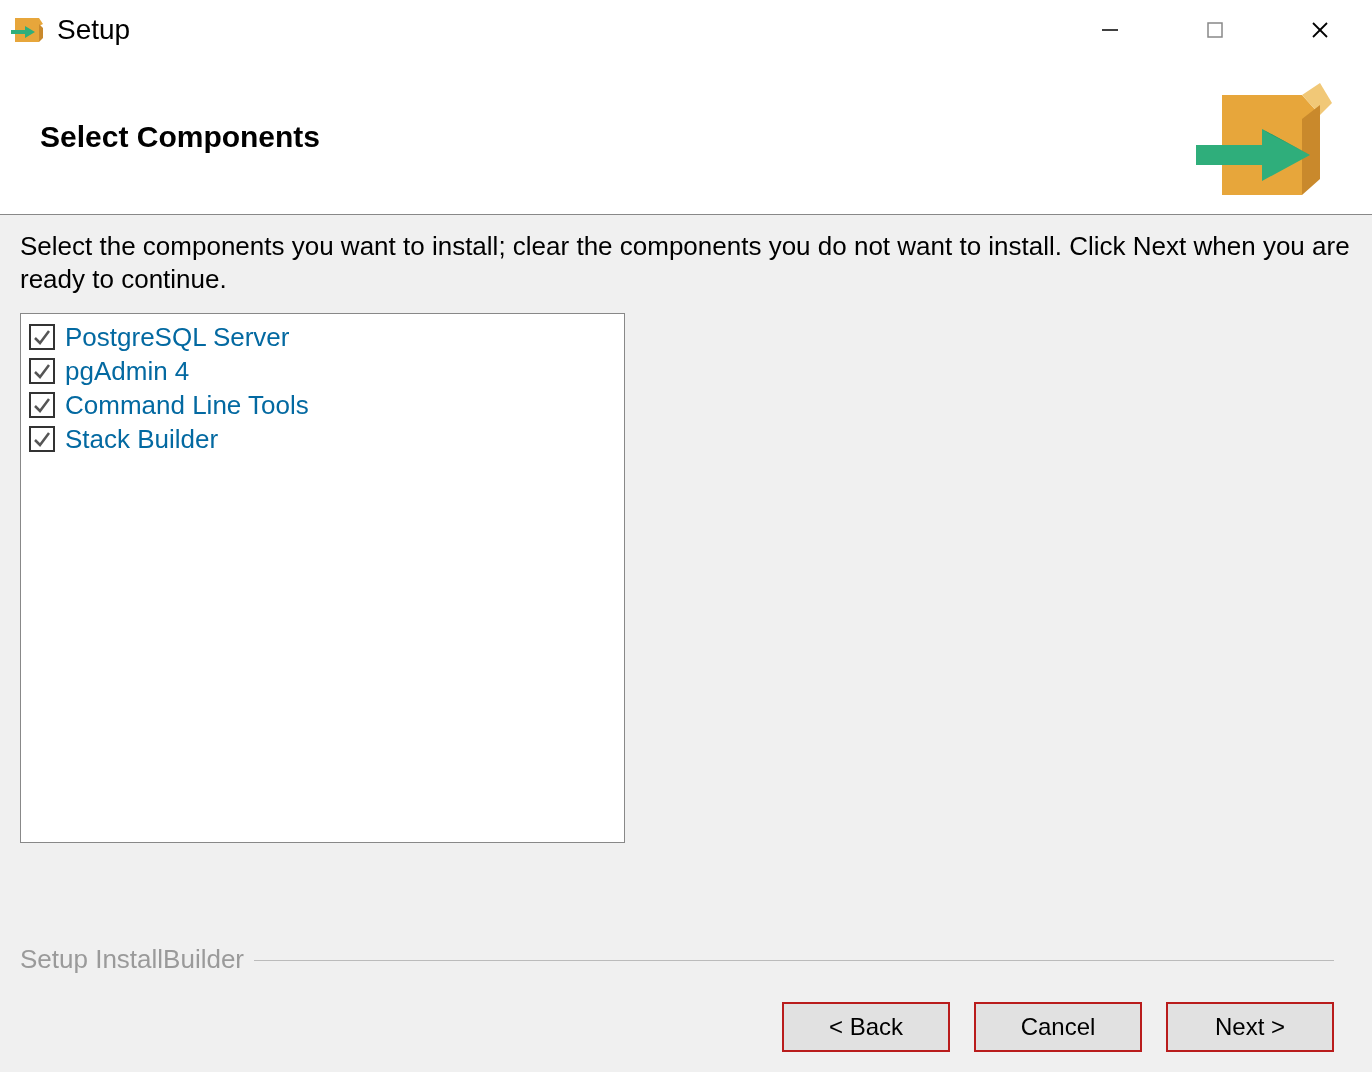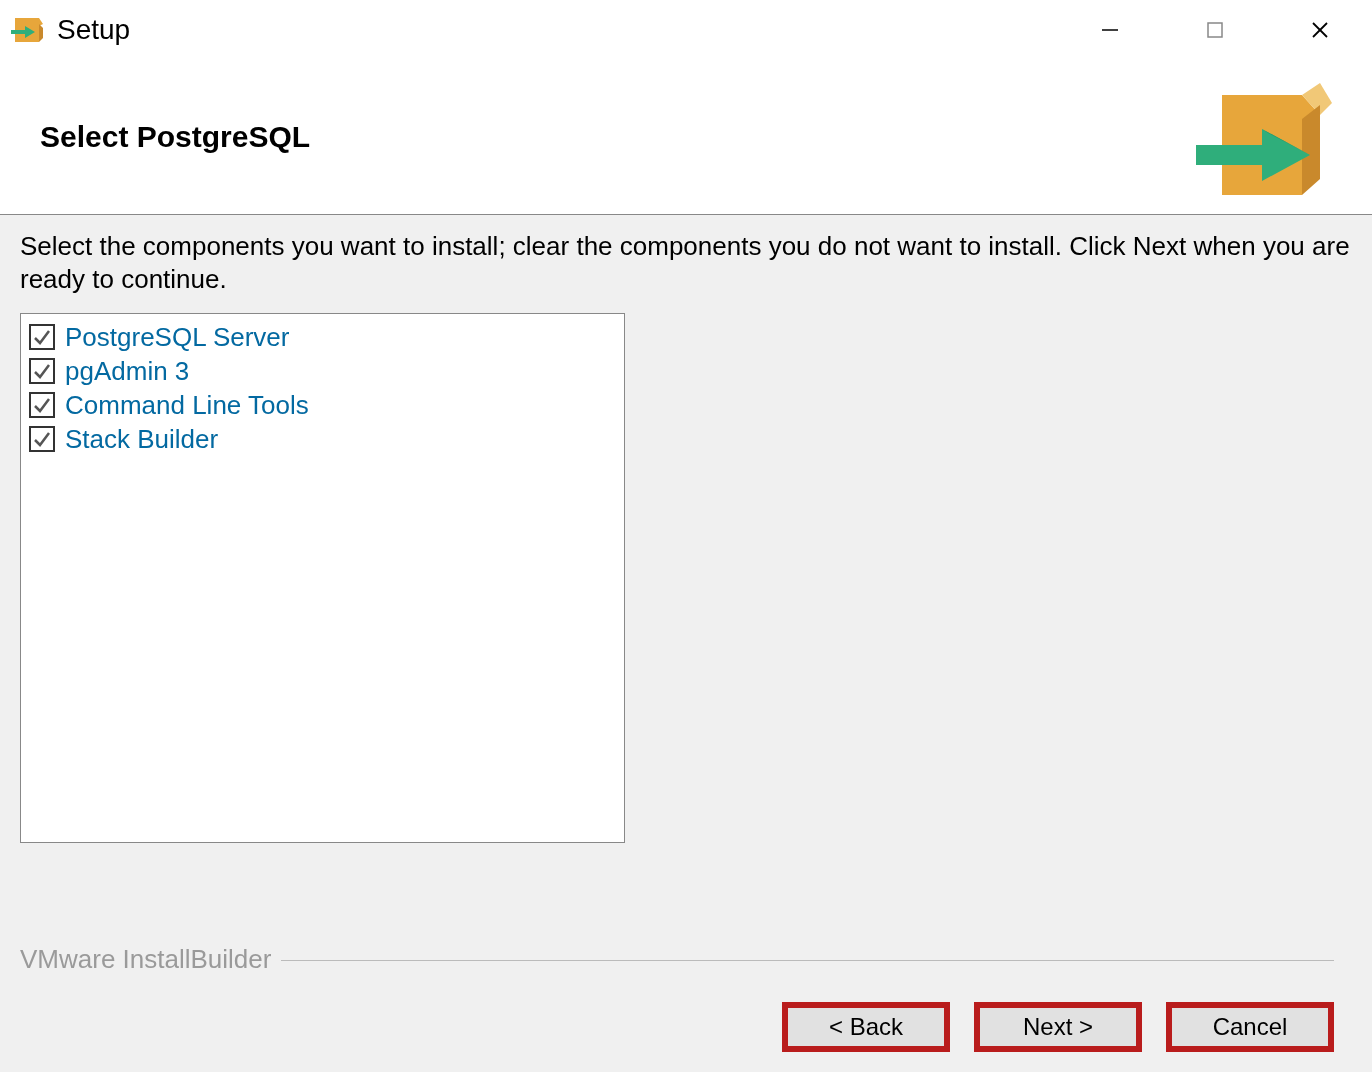--- a/index.html
+++ b/index.html
@@ -135,21 +135,21 @@
       display: flex;
       justify-content: flex-end;
       gap: 24px;
       padding-right: 18px;
       padding-bottom: 20px;
     }
     .btn {
       width: 168px;
       height: 50px;
       background: #e1e1e1;
-      border: 6px solid #b91c1c;
+      border: 2px solid #b91c1c;
       font-size: 24px;
       color: #000;
       display: flex;
       align-items: center;
       justify-content: center;
       cursor: default;
     }
   </style>
 </head>
 <body>
@@ -178,21 +178,21 @@
     <div class="win-btn">
       <svg width="20" height="20" viewBox="0 0 20 20">
           <line x1="3" y1="3" x2="17" y2="17" stroke="#000" stroke-width="1.8"></line>
           <line x1="17" y1="3" x2="3" y2="17" stroke="#000" stroke-width="1.8"></line>
         </svg>
     </div>
   </div>
 </div>
 
 <div class="header">
-  <div class="header-title">Select PostgreSQL</div>
+  <div class="header-title">Select Components</div>
   <span class="header-logo">
     <svg viewBox="0 0 140 125" width="140" height="125">
       <polygon points="30,20 110,20 128,40 110,48 30,48" fill="#e7a63b"></polygon>
       <polygon points="110,20 128,8 140,28 128,40" fill="#f1c877"></polygon>
       <rect x="30" y="44" width="80" height="76" fill="#e7a63b"></rect>
       <polygon points="110,44 128,30 128,104 110,120" fill="#c9892c"></polygon>
       <polygon points="4,70 70,70 70,54 118,80 70,106 70,90 4,90" fill="#2fae7b"></polygon>
       <polygon points="70,54 76,58 118,80 70,54" fill="#23996b"></polygon>
     </svg>
   </span>
@@ -210,21 +210,21 @@
             </svg>
         </span>
         <span>PostgreSQL Server</span>
       </div>
       <div class="list-item">
         <span class="chk">
           <svg width="20" height="20" viewBox="0 0 20 20">
               <polyline points="3,11 8,16 17,4" fill="none" stroke="#555" stroke-width="2.5"></polyline>
             </svg>
         </span>
-        <span>pgAdmin 3</span>
+        <span>pgAdmin 4</span>
       </div>
       <div class="list-item">
         <span class="chk">
           <svg width="20" height="20" viewBox="0 0 20 20">
               <polyline points="3,11 8,16 17,4" fill="none" stroke="#555" stroke-width="2.5"></polyline>
             </svg>
         </span>
         <span>Command Line Tools</span>
       </div>
       <div class="list-item">
@@ -234,21 +234,21 @@
             </svg>
         </span>
         <span>Stack Builder</span>
       </div>
     </div>
   </div>
 
   <div class="footer-area">
     <div class="branding-wrap">
       <div class="branding-line"></div>
-      <span class="branding-text">VMware InstallBuilder</span>
+      <span class="branding-text">Setup InstallBuilder</span>
     </div>
     <div class="buttons">
       <div class="btn">&lt; Back</div>
+      <div class="btn">Cancel</div>
       <div class="btn">Next &gt;</div>
-      <div class="btn">Cancel</div>
     </div>
   </div>
 </div>
 
 </body></html>

